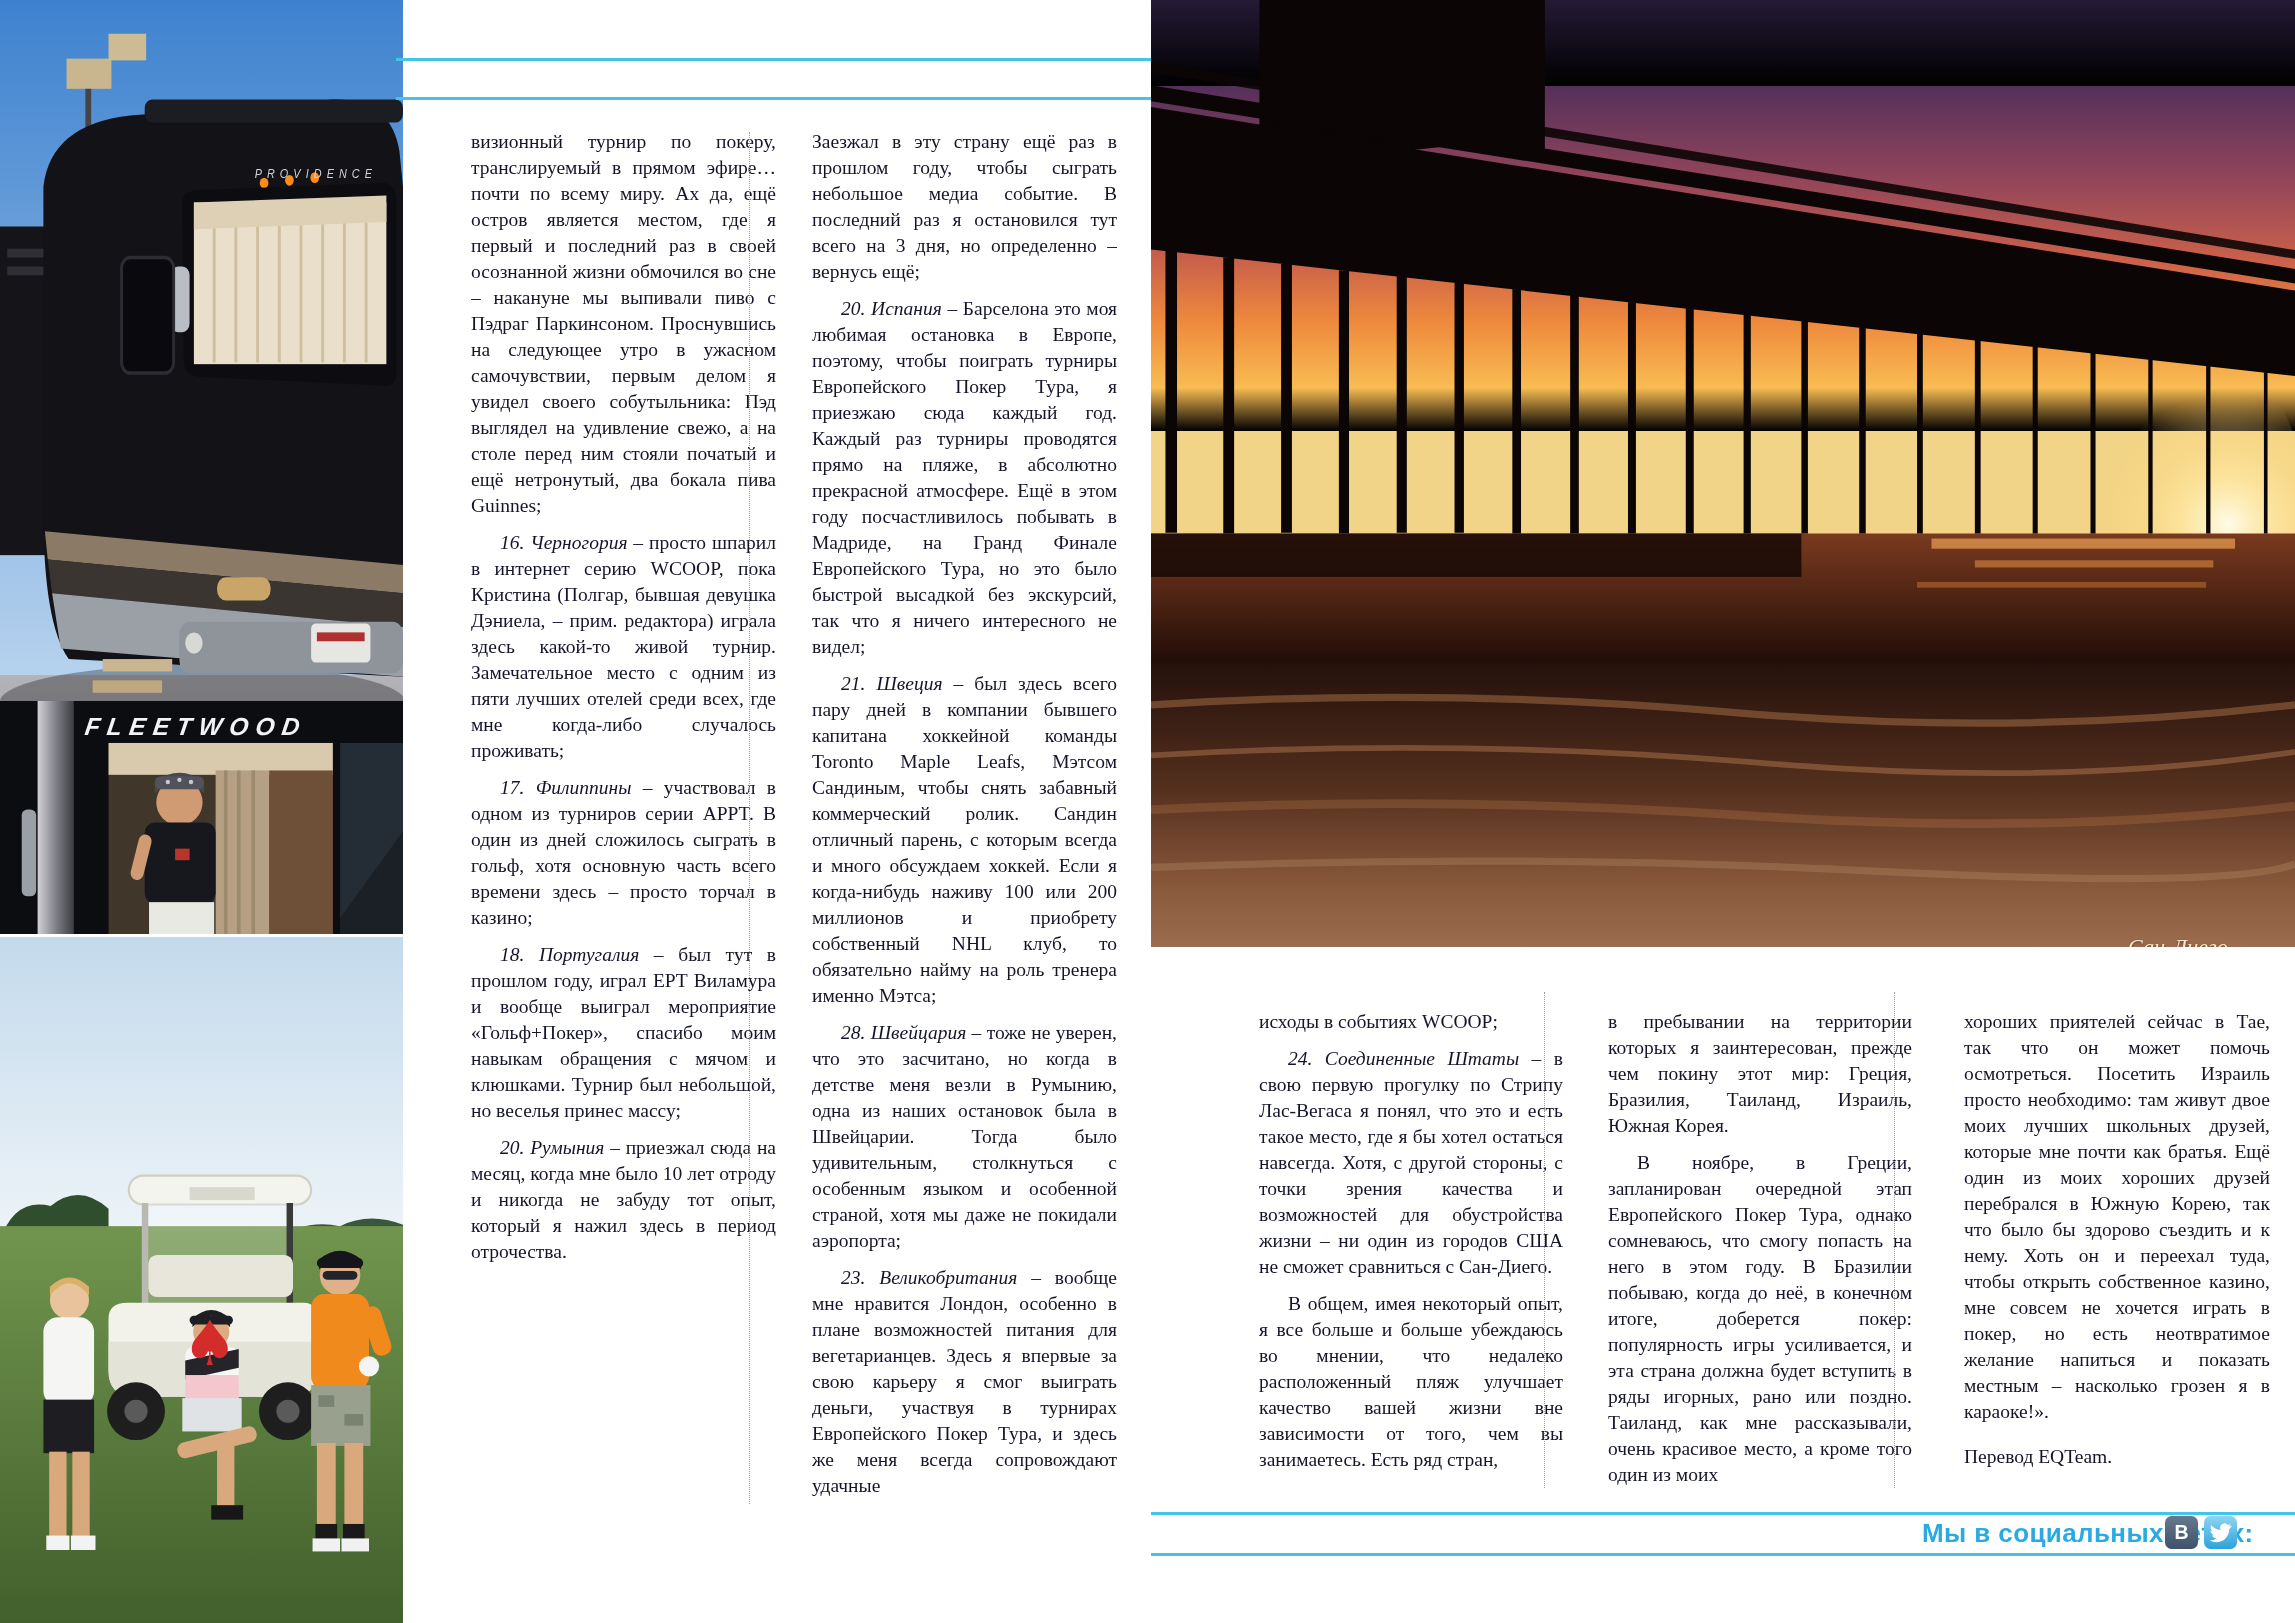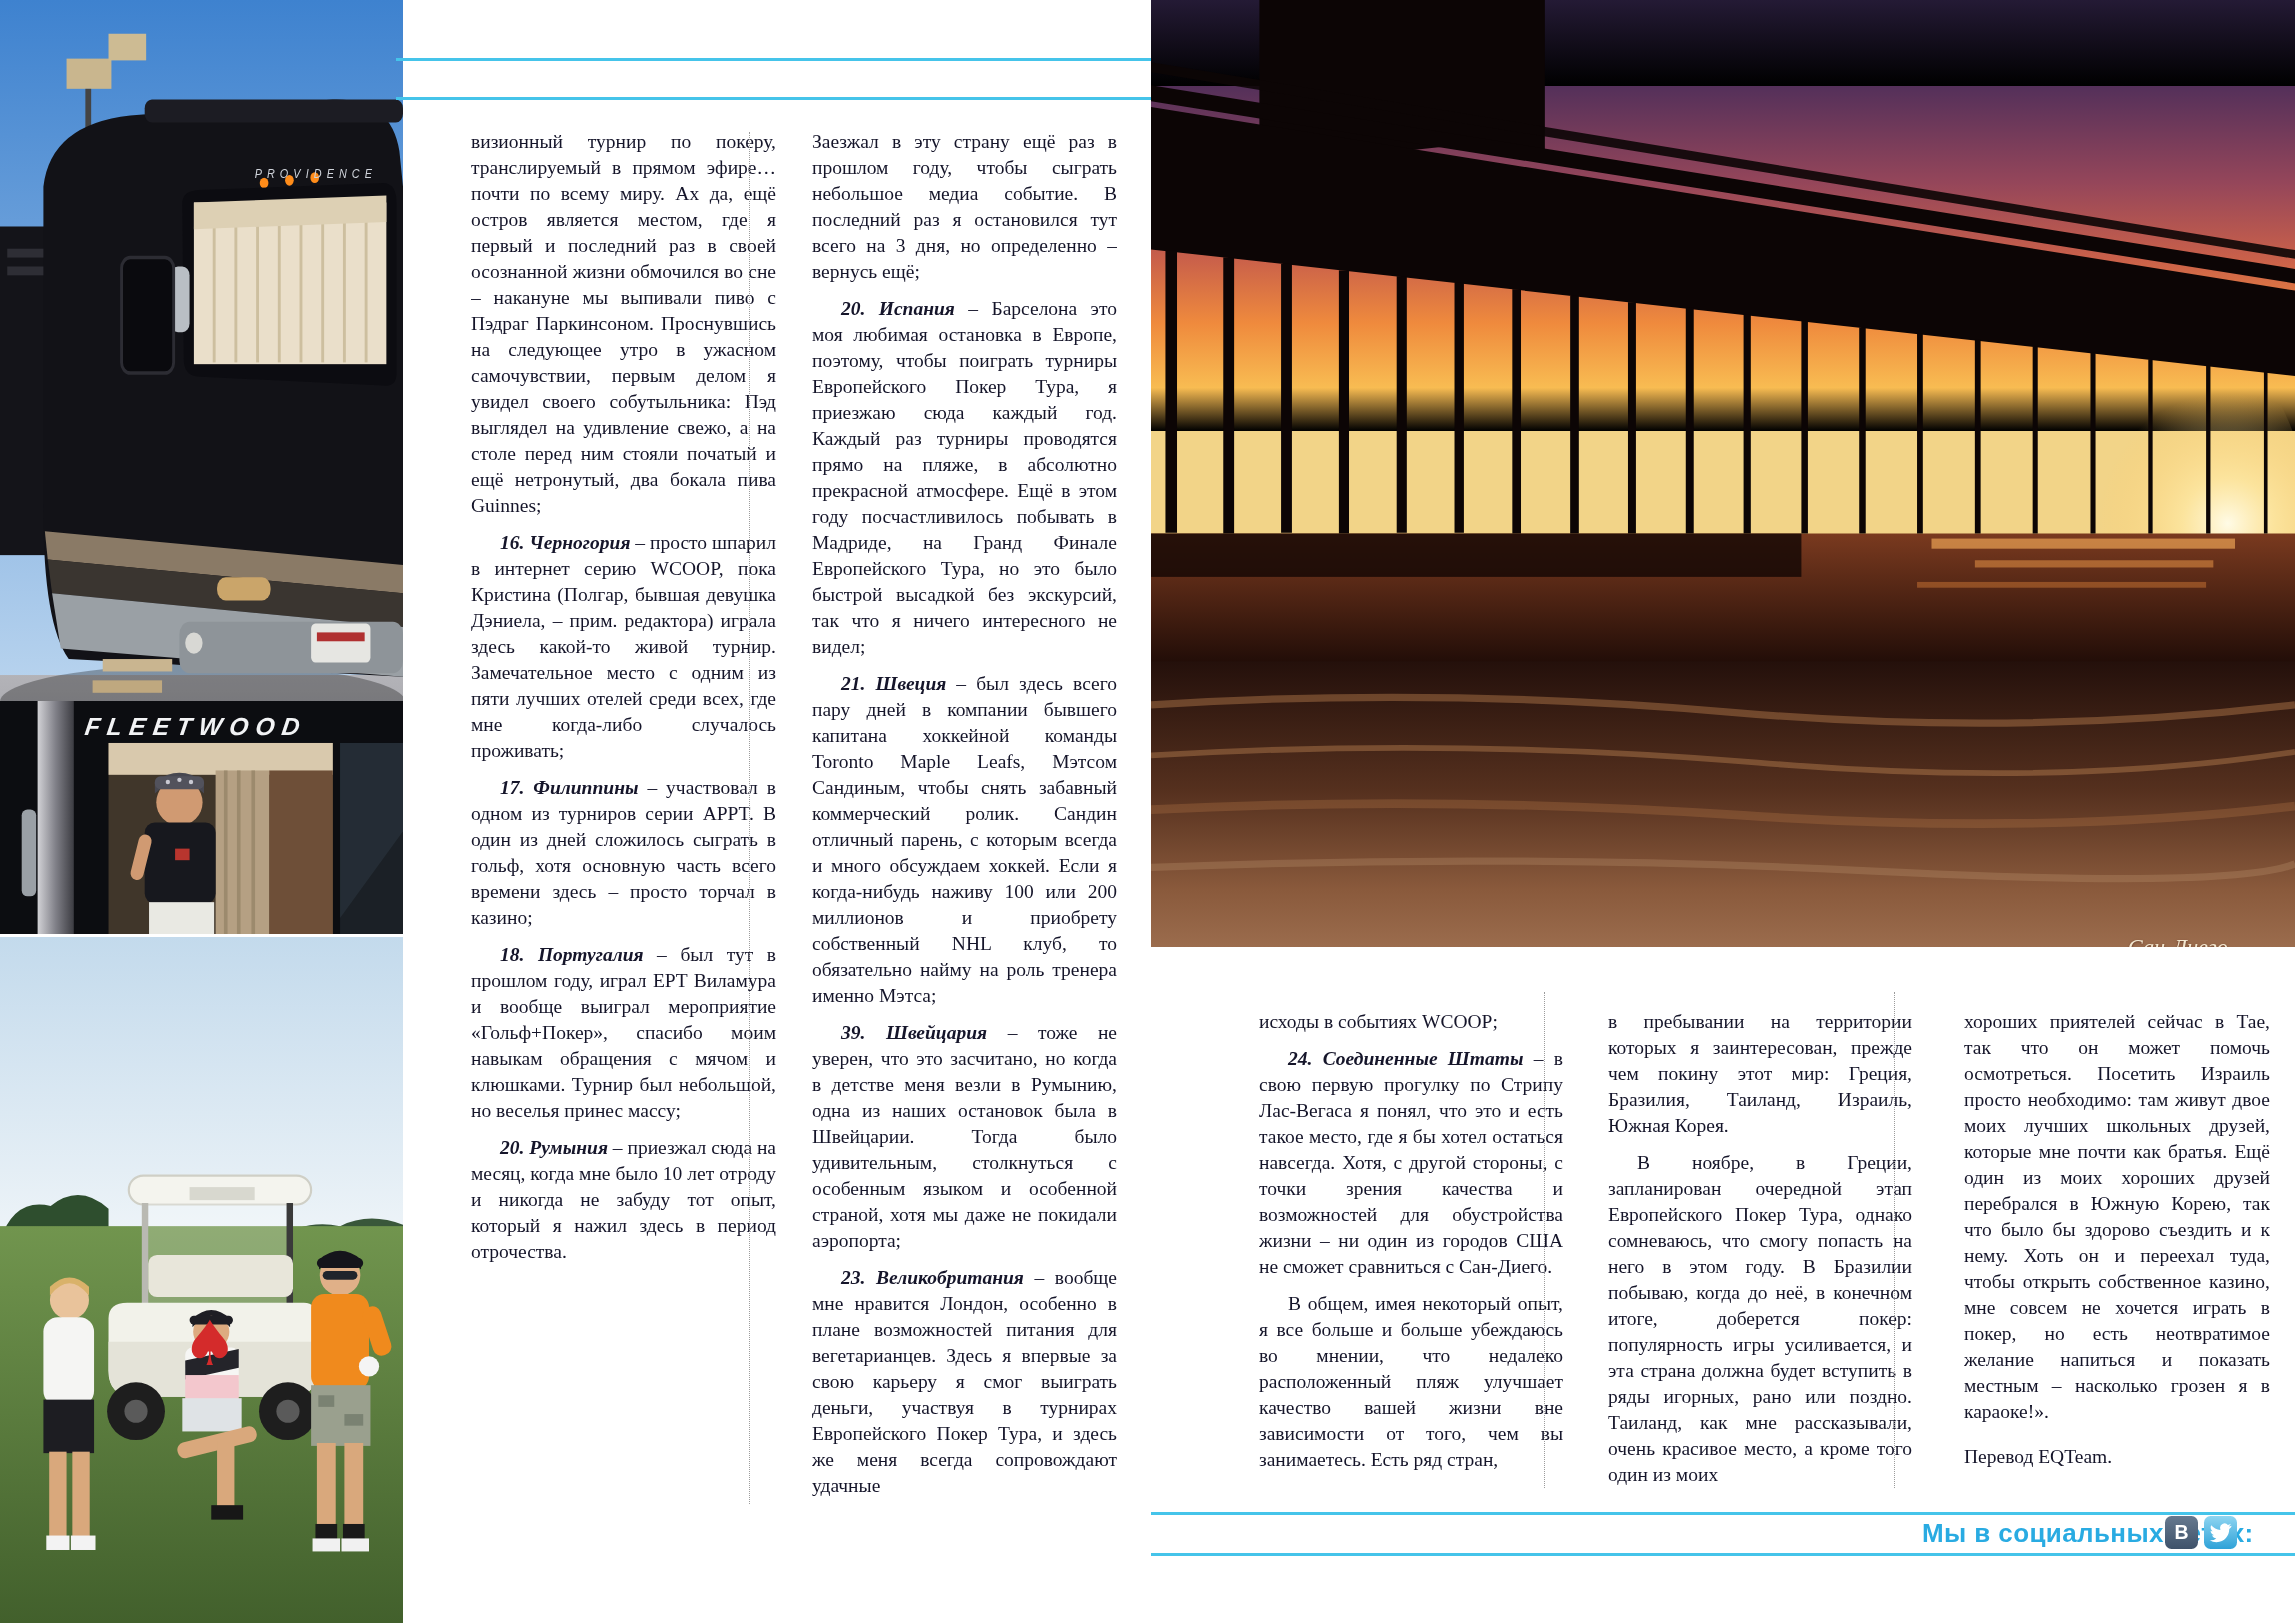--- a/index.html
+++ b/index.html
@@ -3,21 +3,21 @@
 <meta charset="utf-8">
 <style>
   html,body{margin:0;padding:0;background:#fff;}
   #spread{position:relative;width:2295px;height:1623px;background:#fff;overflow:hidden;
           font-family:"Liberation Serif","DejaVu Serif",serif;color:#15152a;}
   
   .col{position:absolute;font-size:19.5px;line-height:26px;text-align:justify;overflow:hidden;margin-left:44px;}
   .para{margin:0 0 11px 0;text-indent:0;}
   .para.ind{text-indent:29px;}
   .para.it{margin-top:19px;}
-  .lead{font-weight:bold;font-style:italic;}
+  .lead{font-weight:normal;font-style:italic;}
   
   .vdiv{position:absolute;width:0;border-left:1.4px dotted #9b9b9b;}
   
   .rule{position:absolute;height:2.9px;background:#45c4ea;}
   
   .photo{position:absolute;overflow:hidden;background:#222;}
   .photo svg{display:block;width:100%;height:100%;}
   .brand-fw{position:absolute;left:85px;top:11.6px;color:#f2f3f5;font-family:"Liberation Sans",sans-serif;
             font-weight:bold;font-style:italic;font-size:24.6px;letter-spacing:7.2px;transform:skewX(-8deg);}
   .pier-caption{position:absolute;right:67px;top:897px;color:#f3e7cf;font-style:italic;
@@ -295,21 +295,21 @@
       <p class="para ind"><b class="lead">16. Черногория</b> – просто шпарил в интернет серию WCOOP, пока Кристина (Полгар, бывшая девушка Дэниела, – прим. редактора) играла здесь какой-то живой турнир. Замечательное место с одним из пяти лучших отелей среди всех, где мне когда-либо случалось проживать;</p>
       <p class="para ind"><b class="lead">17. Филиппины</b> – участвовал в одном из турниров серии APPT. В один из дней сложилось сыграть в гольф, хотя основную часть всего времени здесь – просто торчал в казино;</p>
       <p class="para ind"><b class="lead">18. Португалия</b> – был тут в прошлом году, играл EPT Виламура и вообще выиграл мероприятие «Гольф+Покер», спасибо моим навыкам обращения с мячом и клюшками. Турнир был небольшой, но веселья принес массу;</p>
       <p class="para ind"><b class="lead">20. Румыния</b> – приезжал сюда на месяц, когда мне было 10 лет отроду и никогда не забуду тот опыт, который я нажил здесь в период отрочества.</p>
     </div>
   <div class="vdiv" style="left:749px;top:132px;height:1372px;"></div>
   <div class="col" style="left:768px;top:129px;width:305px;height:1382px;">
       <p class="para">Заезжал в эту страну ещё раз в прошлом году, чтобы сыграть небольшое медиа событие. В последний раз я остановился тут всего на 3 дня, но определенно – вернусь ещё;</p>
       <p class="para ind"><b class="lead">20. Испания</b> – Барселона это моя любимая остановка в Европе, поэтому, чтобы поиграть турниры Европейского Покер Тура, я приезжаю сюда каждый год. Каждый раз турниры проводятся прямо на пляже, в абсолютно прекрасной атмосфере. Ещё в этом году посчастливилось побывать в Мадриде, на Гранд Финале Европейского Тура, но это было быстрой высадкой без экскурсий, так что я ничего интересного не видел;</p>
       <p class="para ind"><b class="lead">21. Швеция</b> – был здесь всего пару дней в компании бывшего капитана хоккейной команды Toronto Maple Leafs, Мэтсом Сандиным, чтобы снять забавный коммерческий ролик. Сандин отличный парень, с которым всегда и много обсуждаем хоккей. Если я когда-нибудь наживу 100 или 200 миллионов и приобрету собственный NHL клуб, то обязательно найму на роль тренера именно Мэтса;</p>
-      <p class="para ind"><b class="lead">39. Швейцария</b> – тоже не уверен, что это засчитано, но когда в детстве меня везли в Румынию, одна из наших остановок была в Швейцарии. Тогда было удивительным, столкнуться с особенным языком и особенной страной, хотя мы даже не покидали аэропорта;</p>
+      <p class="para ind"><b class="lead">28. Швейцария</b> – тоже не уверен, что это засчитано, но когда в детстве меня везли в Румынию, одна из наших остановок была в Швейцарии. Тогда было удивительным, столкнуться с особенным языком и особенной страной, хотя мы даже не покидали аэропорта;</p>
       <p class="para ind"><b class="lead">23. Великобритания</b> – вообще мне нравится Лондон, особенно в плане возможностей питания для вегетарианцев. Здесь я впервые за свою карьеру я смог выиграть деньги, участвуя в турнирах Европейского Покер Тура, и здесь же меня всегда сопровождают удачные</p>
     </div>
 
   <div class="col" style="left:1215px;top:1009px;width:304px;height:499px;">
       <p class="para">исходы в событиях WCOOP;</p>
       <p class="para ind"><b class="lead">24. Соединенные Штаты</b> – в свою первую прогулку по Стрипу Лас-Вегаса я понял, что это и есть такое место, где я бы хотел остаться навсегда. Хотя, с другой стороны, с точки зрения качества и возможностей для обустройства жизни – ни один из городов США не сможет сравниться с Сан-Диего.</p>
       <p class="para ind">В общем, имея некоторый опыт, я все больше и больше убеждаюсь во мнении, что недалеко расположенный пляж улучшает качество вашей жизни вне зависимости от того, чем вы занимаетесь. Есть ряд стран,</p>
     </div>
   <div class="vdiv" style="left:1544px;top:992px;height:496px;"></div>
   <div class="col" style="left:1564px;top:1009px;width:304px;height:499px;">

